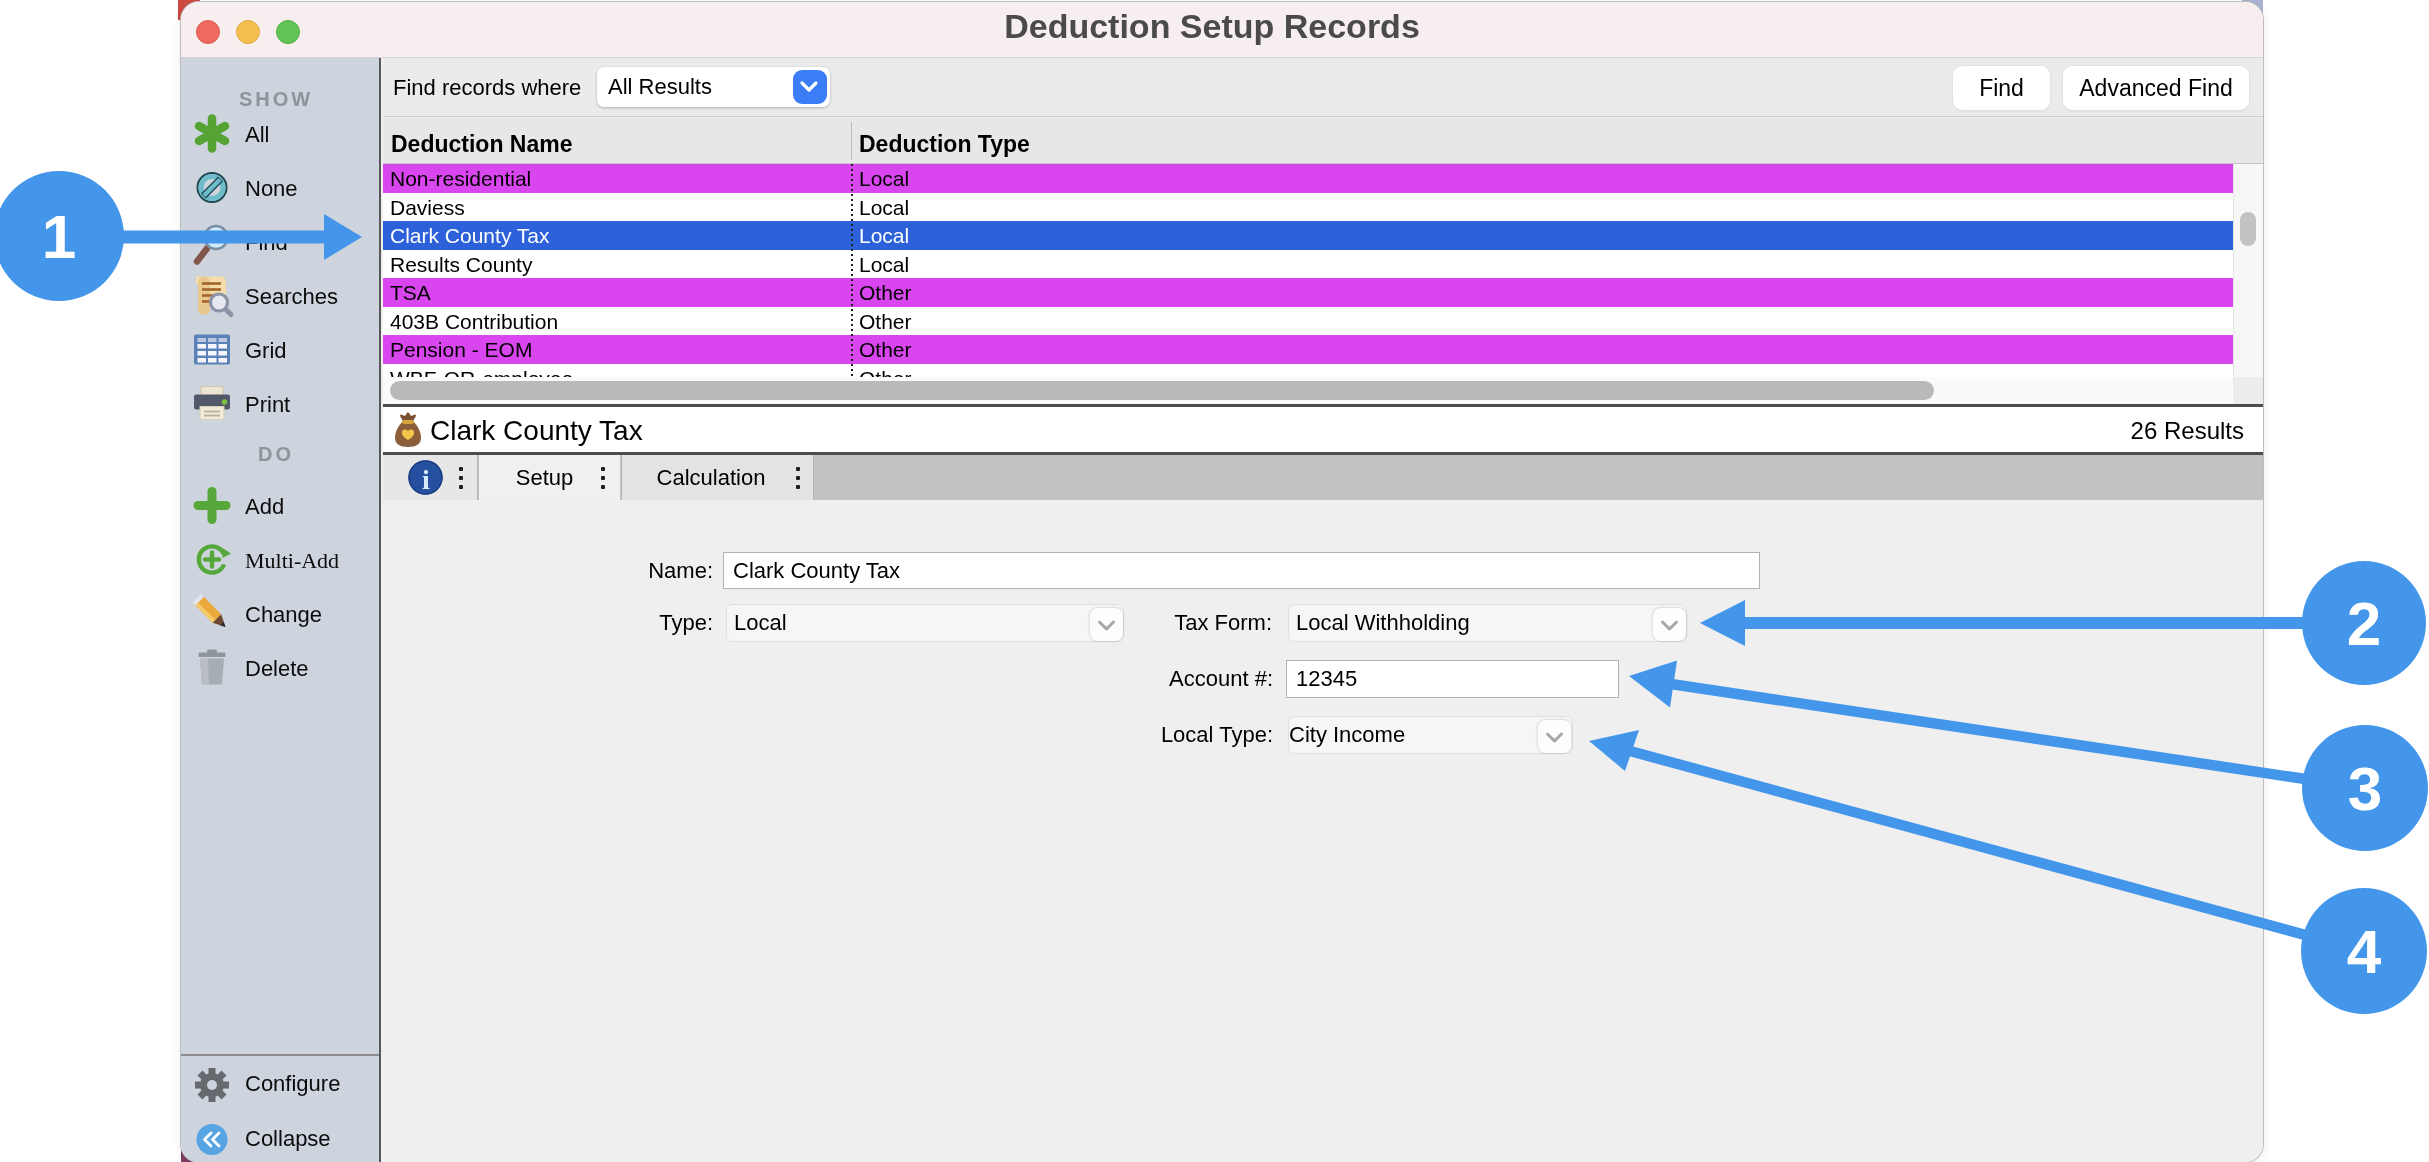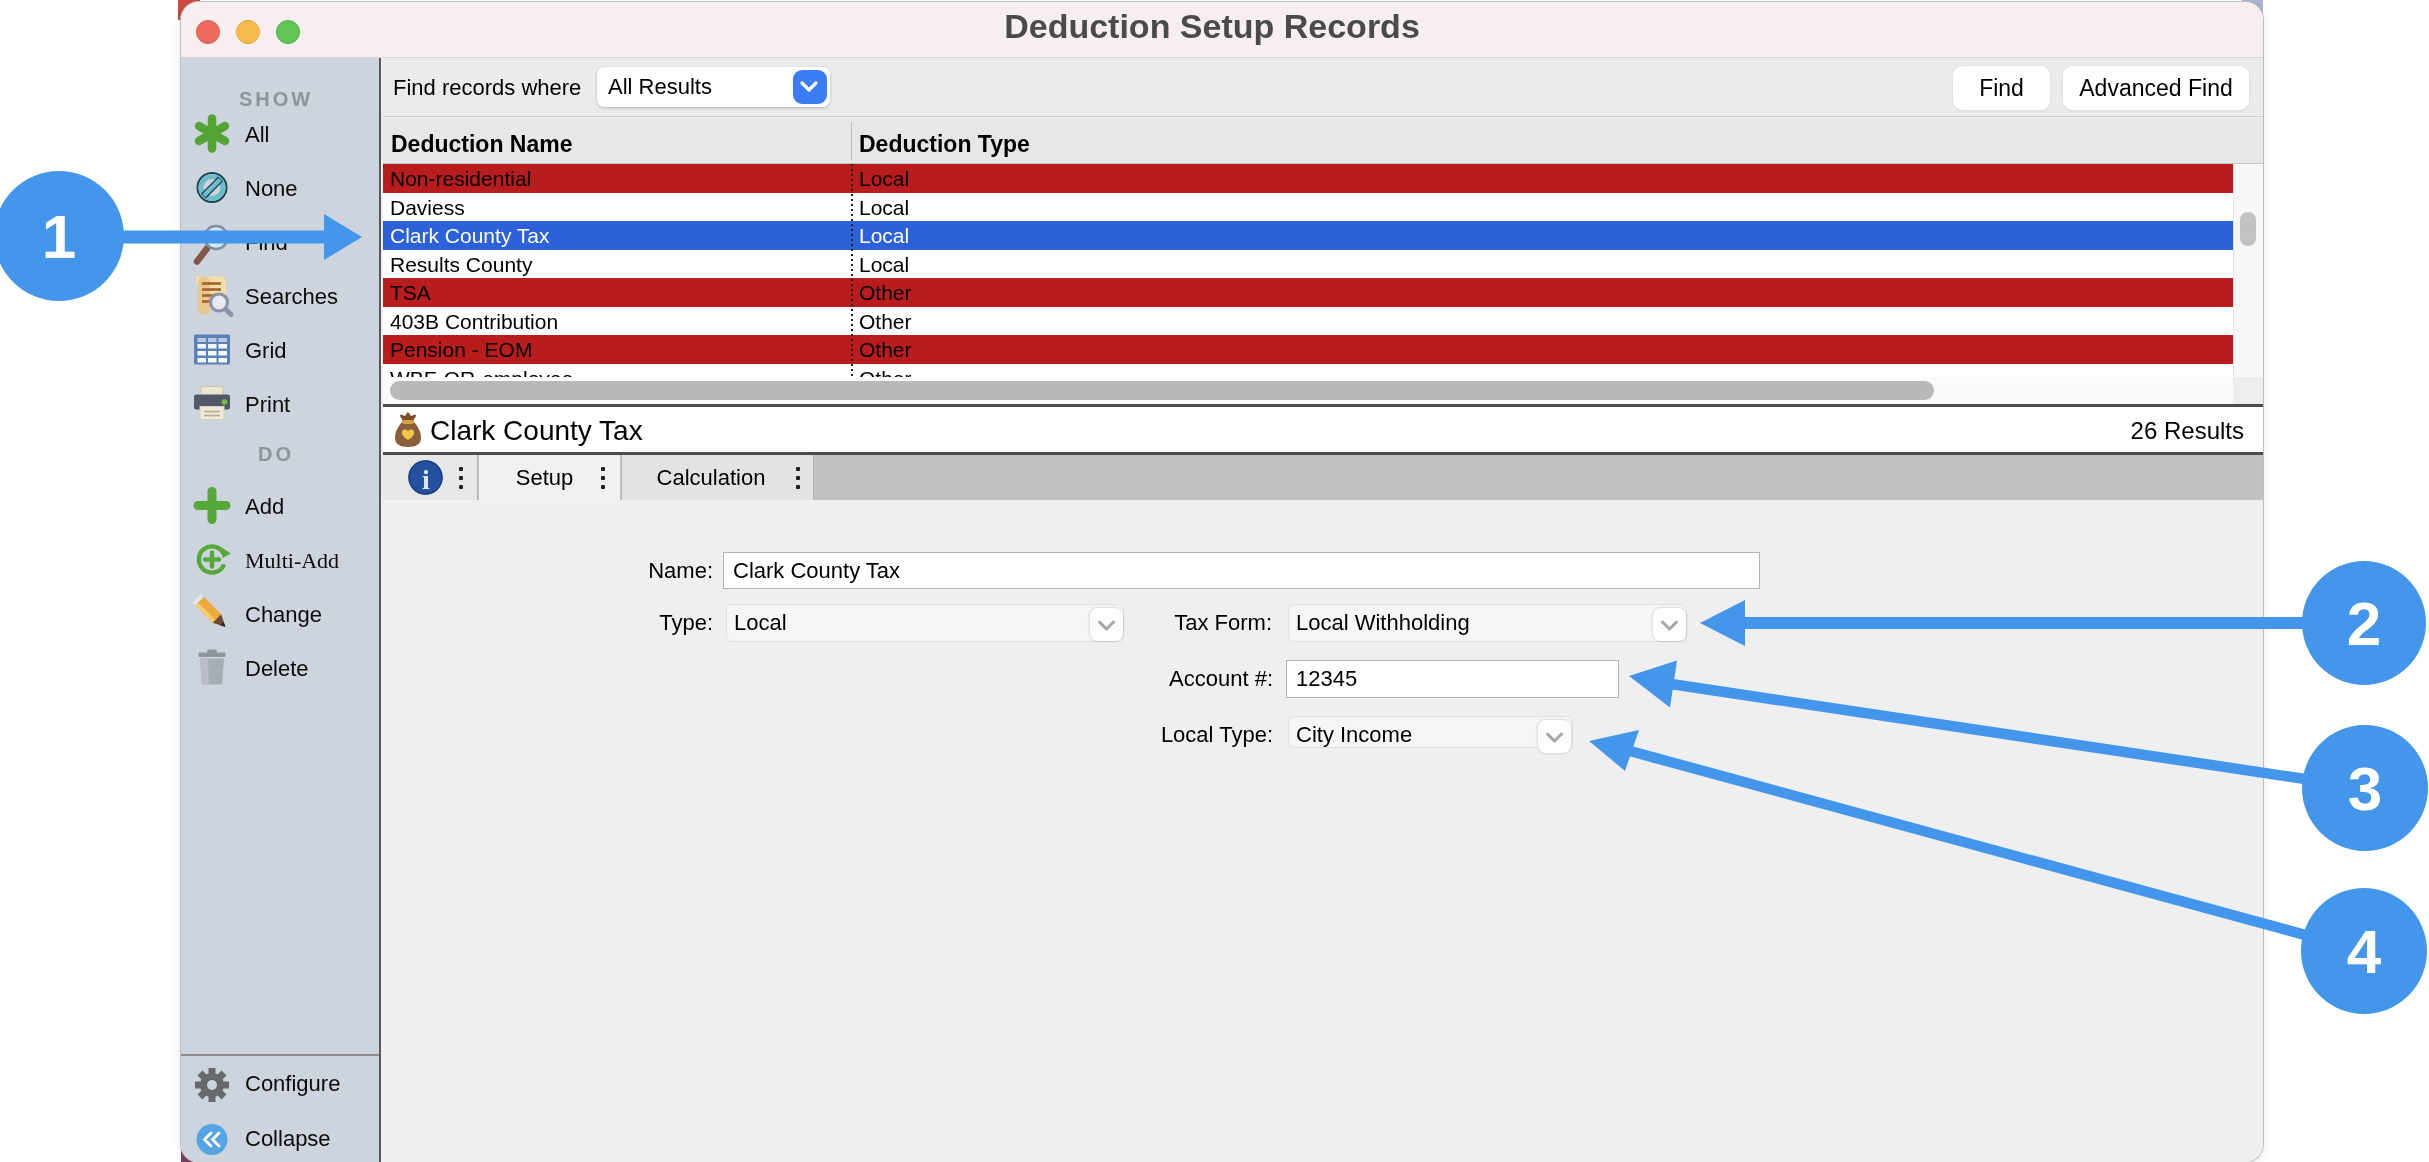--- a/index.html
+++ b/index.html
@@ -46,21 +46,21 @@
   #btn-adv { left:1680px; width:186px; }
 
   
   #thead { left:0; top:60px; width:1880px; height:46px; background:#e7e7e7; border-bottom:1px solid #c6c6c6; }
   .th { top:0; height:30px; line-height:53px; font-size:23px; font-weight:bold; color:#000; }
   #th-div { left:468px; top:4px; width:1px; height:38px; background:#bbb; }
   #rows { left:0; top:106px; width:1880px; height:213px; background:#fff; overflow:hidden; }
   .row { left:0; width:1850px; height:28.5px; line-height:28.5px; font-size:21px; color:#000; }
   .row .c1 { position:absolute; left:7px; top:0; height:28.5px; line-height:29px; }
   .row .c2 { position:absolute; left:476px; top:0; height:28.5px; line-height:29px; }
-  .odd { background:#b91c1c; }
+  .odd { background:#d946ef; }
   .sel { background:#2c61da; color:#fff; }
   #col-dots { left:468px; top:106px; width:2px; height:213px;
      background-image:repeating-linear-gradient(to bottom,#222 0 2px,transparent 2px 5px); }
   #vsb { left:1850px; top:106px; width:30px; height:213px; background:#f7f7f7; border-left:1px solid #e4e4e4; }
   #vsb-thumb { left:6px; top:48px; width:16px; height:34px; border-radius:8px; background:#c2c2c2; }
   #hsb { left:0; top:319px; width:1880px; height:27px; background:#fafafa; }
   #hsb-thumb { left:7px; top:4px; width:1544px; height:19px; border-radius:9.5px; background:#b9b9b9; }
   #hsb-corner { left:1850px; top:0; width:30px; height:27px; background:#ededed; }
   #dark1 { left:0; top:346px; width:1880px; height:3px; background:#4d4d4d; }
 
@@ -88,21 +88,21 @@
      box-shadow:0 0 3px rgba(0,0,0,0.22); }
   #f-name-l { left:100px; top:494px; width:230px; height:37px; line-height:37px; }
   #f-name   { left:340px; top:494px; width:1037px; height:37px; line-height:35px; }
   #f-type-l { left:100px; top:546px; width:230px; height:38px; line-height:38px; }
   #f-type   { left:343px; top:546px; width:398px; height:38px; line-height:36px; padding-left:7px; }
   #f-taxf-l { left:659px; top:546px; width:230px; height:38px; line-height:38px; }
   #f-taxf   { left:905px; top:546px; width:399px; height:38px; line-height:36px; padding-left:7px; }
   #f-acct-l { left:660px; top:602px; width:230px; height:38px; line-height:38px; }
   #f-acct   { left:903px; top:602px; width:333px; height:38px; line-height:36px; }
   #f-loct-l { left:660px; top:658px; width:230px; height:38px; line-height:38px; }
-  #f-loct   { left:905px; top:658px; width:285px; height:32px; line-height:36px; padding-left:7px; }
+  #f-loct   { left:905px; top:658px; width:285px; height:38px; line-height:36px; }
 
   #callouts { left:0; top:0; width:2429px; height:1162px; z-index:5; pointer-events:none; }
 </style>
 </head>
 <body>
 <div id="page">
   <div id="blob-red" class="abs"></div>
   <div id="blob-blue" class="abs"></div>
   <div id="blob-purple" class="abs"></div>
 

